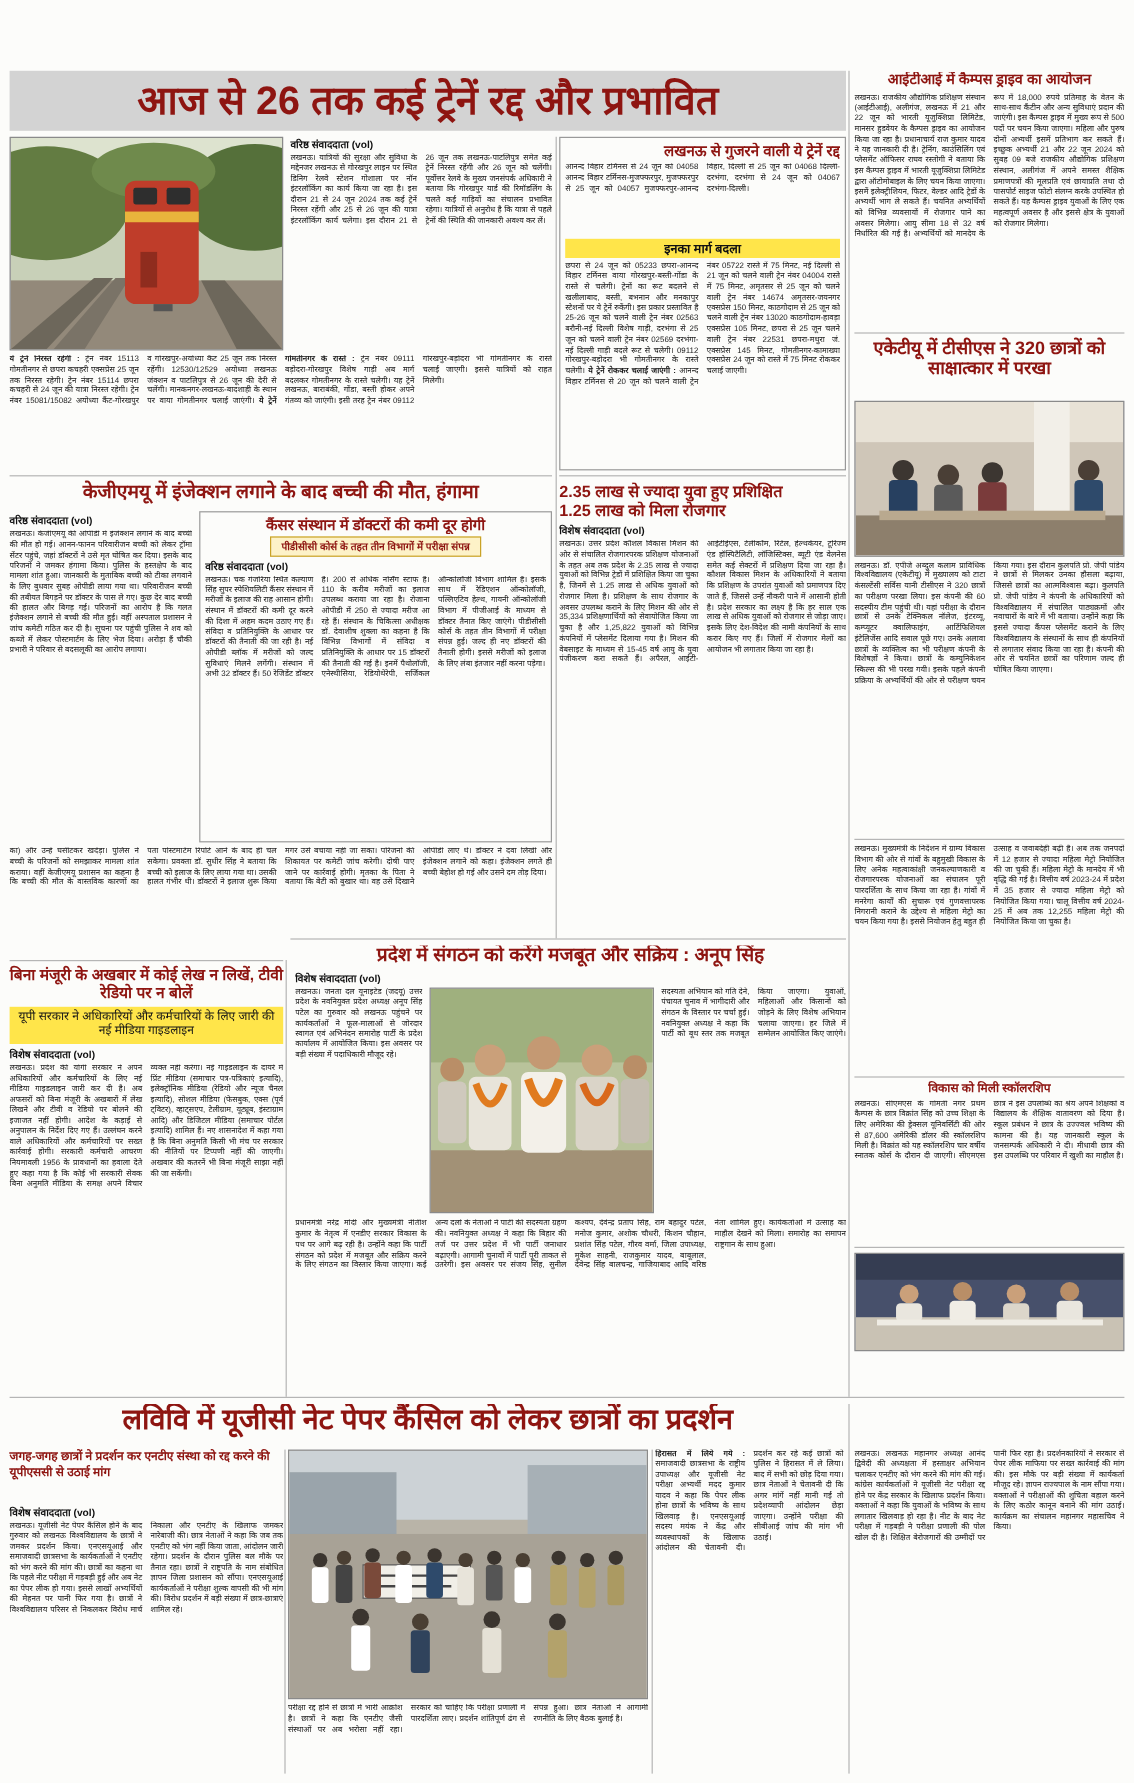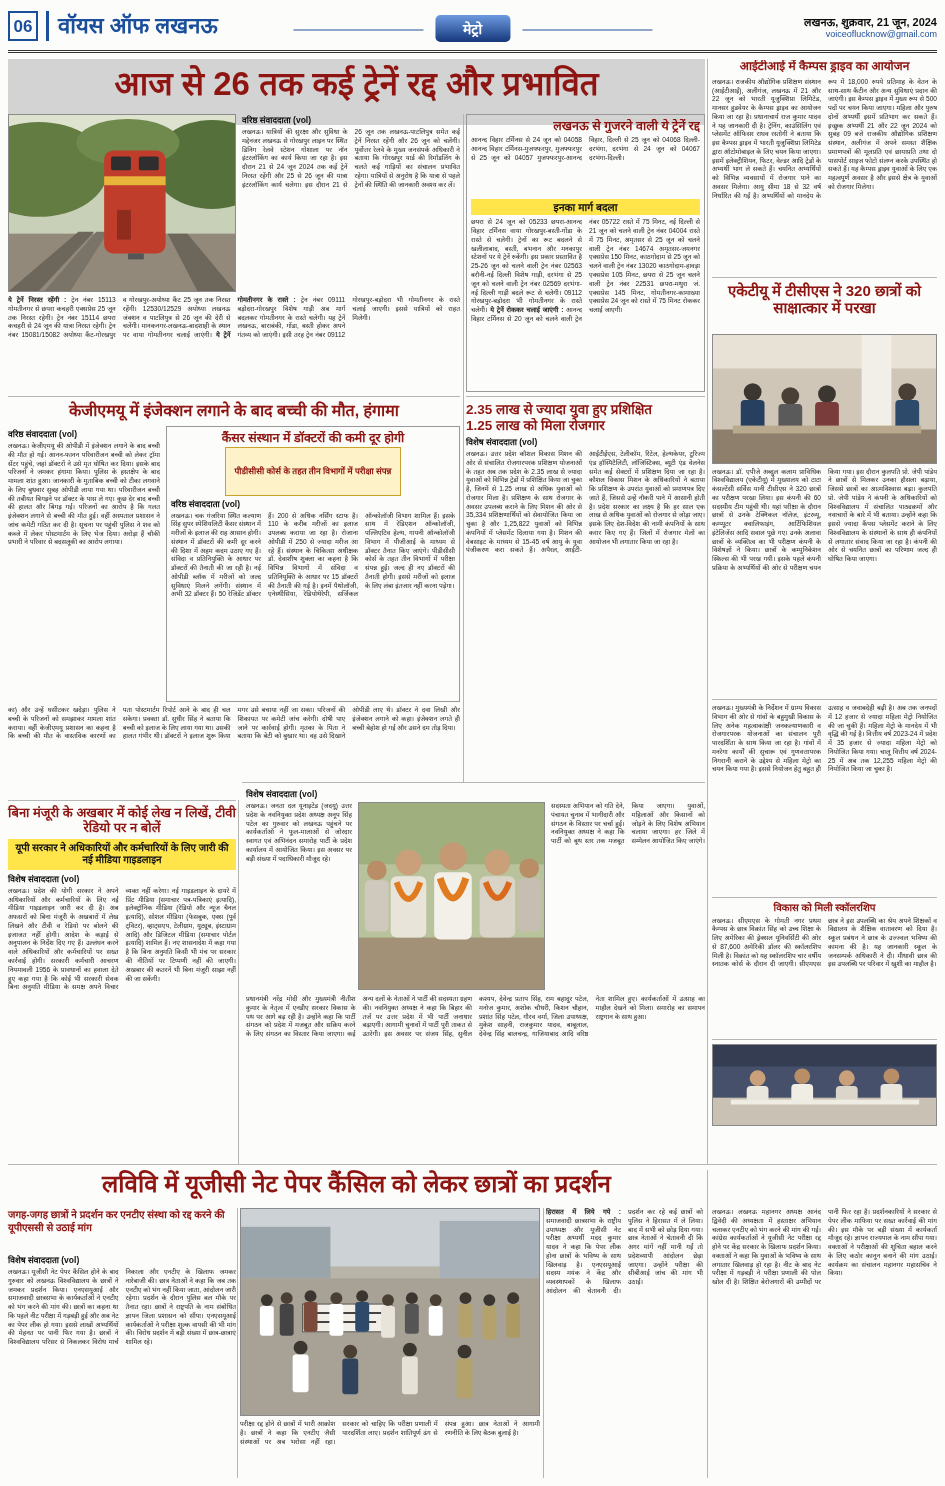--- a/index.html
+++ b/index.html
@@ -24,21 +24,21 @@
 #pagenum{position:absolute;left:0;top:5px;width:30px;height:30px;border:2px solid var(--blue);color:var(--blue);font-weight:700;font-size:17px;text-align:center;line-height:27px}
 #papername{position:absolute;left:38px;top:5px;height:30px;line-height:30px;padding-left:9px;border-left:3px solid var(--blue);color:var(--blue);font-size:22px;font-weight:700;white-space:nowrap}
 #sectionbadge{position:absolute;left:50%;top:9px;transform:translateX(-50%);background:linear-gradient(180deg,#6d9be0,#16377c);color:#fff;font-size:14px;font-weight:700;padding:4px 28px;border-radius:5px}
 #sectionbadge::before,#sectionbadge::after{content:"";position:absolute;top:50%;width:130px;height:2px;background:#8fa6c9}
 #sectionbadge::before{right:100%;margin-right:12px}
 #sectionbadge::after{left:100%;margin-left:12px}
 #datewrap{position:absolute;right:0;top:8px;text-align:right}
 #dateline{font-size:11px;font-weight:700;color:#0d0d0d}
 #email{font-size:9px;color:var(--blue)}
 
-#lead-head{left:8px;top:59px;width:697px;height:66px;background:#d3d3d3;font-size:33px;line-height:50px;text-align:center;white-space:nowrap;overflow:hidden}
+#lead-head{left:8px;top:59px;width:697px;height:50px;background:#d3d3d3;font-size:33px;line-height:50px;text-align:center;white-space:nowrap;overflow:hidden}
 
 #vr-main{left:707px;top:59px;height:1105px}
 #vr-a{left:463px;top:114px;height:668px}
 #vr-b{left:238px;top:800px;height:364px}
 #vr-c{left:237px;top:1208px;height:270px}
 #vr-d{left:543px;top:1208px;height:270px}
 #vr-e{left:707px;top:1170px;height:308px}
 #hr-bottom{left:8px;top:1164px;width:929px}
 
 #train-photo{left:8px;top:114px;width:228px;height:178px}
@@ -71,65 +71,56 @@
 
 #rajnath{left:712px;top:1044px;width:225px;height:118px}
 #rajnath .r-head{font-size:15px;text-align:center;margin-bottom:2px}
 #rajnath .photo{width:225px;height:82px}
 
 #kgmu-head{left:8px;top:396px;width:452px;height:28px;font-size:16px;text-align:center;border-top:1px solid var(--rule);padding-top:5px;white-space:nowrap;overflow:hidden}
 #kgmu-left{left:8px;top:428px;width:152px;height:274px}
 #kgmu-left .body-text{height:256px}
 #cancerbox{left:166px;top:426px;width:294px;height:276px;border:1px solid #999;padding:4px}
 #cancerbox .cz-head{font-size:12.5px;text-align:center;margin-bottom:2px;white-space:nowrap;overflow:hidden}
-#cancerbox .cz-kicker{width:176px;margin:2px auto;border:1px solid #c9a227;background:#fdf2c8;color:var(--maroon);font-weight:700;font-size:8.5px;text-align:center;padding:18px 2px;line-height:1.2}
+#cancerbox .cz-kicker{width:176px;margin:2px auto;border:1px solid #c9a227;background:#fdf2c8;color:var(--maroon);font-weight:700;font-size:8.5px;text-align:center;padding:2px 2px;line-height:1.2}
 #cancerbox .body-text{height:200px;margin-top:2px}
 #kgmu-bottom{left:8px;top:706px;width:452px;height:74px}
 
 #skill{left:466px;top:396px;width:239px;height:386px;border-top:1px solid var(--rule);padding-top:5px}
 #skill .sk-h{font-size:13.5px;white-space:nowrap;overflow:hidden}
 #skill .byline{margin-top:3px}
 #skill .body-text{height:322px}
 
 #jdu{left:242px;top:782px;width:463px;height:382px;border-top:1px solid var(--rule);padding:5px 0 0 4px}
 #jdu .j-head{font-size:16px;text-align:center;white-space:nowrap;overflow:hidden;margin-bottom:3px}
 #jdu .j-mid{display:flex;gap:6px;height:188px}
 #jdu .j-left{width:106px}
 #jdu .j-photo{width:187px;height:188px;flex:none}
 #jdu .j-right{flex:1}
 #jdu .j-bottom{height:142px;margin-top:5px}
 
 #media{left:8px;top:800px;width:228px;height:364px;border-top:1px solid var(--rule);padding-top:5px}
 #media .md-head{font-size:13px;text-align:center;margin-bottom:3px}
-#media .md-kicker{background:var(--yellow);font-weight:700;font-size:10px;text-align:center;padding:3px 2px;line-height:1.25;color:#151515;margin-bottom:3px}
+#media .md-kicker{background:var(--yellow);font-weight:400;font-size:10px;text-align:center;padding:3px 2px;line-height:1.25;color:#151515;margin-bottom:3px}
 #media .body-text{height:256px}
 
 #protest-head{left:8px;top:1170px;width:697px;height:32px;font-size:24px;text-align:center;white-space:nowrap;overflow:hidden}
 #protest-kicker{left:8px;top:1208px;width:228px;font-size:10px;font-weight:700;color:var(--maroon);line-height:1.3}
 #protest-byline{left:8px;top:1254px;width:228px}
 #protest-left{left:8px;top:1268px;width:228px;height:210px}
 #protest-photo{left:240px;top:1208px;width:300px;height:208px}
 #protest-below{left:240px;top:1420px;width:300px;height:58px}
 #protest-detained{left:546px;top:1208px;width:157px;height:270px}
 #protest-right{left:712px;top:1208px;width:225px;height:270px}
 </style>
 </head>
 <body>
 
 <div id="page">
 
-  <div id="masthead" class="abs">
-    <div id="pagenum">06</div>
-    <div id="papername">वॉयस ऑफ लखनऊ</div>
-    <div id="sectionbadge">मेट्रो</div>
-    <div id="datewrap">
-      <div id="dateline">लखनऊ, शुक्रवार, 21 जून, 2024</div>
-      <div id="email">voiceoflucknow@gmail.com</div>
-    </div>
-  </div>
 
   <div id="lead-head" class="abs headline">आज से 26 तक कई ट्रेनें रद्द और प्रभावित</div>
 
   <div id="vr-main" class="vr"></div>
   <div id="vr-a" class="vr"></div>
   <div id="vr-b" class="vr"></div>
   <div id="vr-c" class="vr"></div>
   <div id="vr-d" class="vr"></div>
   <div id="vr-e" class="vr"></div>
   <div id="hr-bottom" class="hrule"></div>
@@ -244,20 +235,21 @@
   <p id="kgmu-bottom" class="abs body-text c4">का) और उन्हें घसीटकर खदेड़ा। पुलिस ने बच्ची के परिजनों को समझाकर मामला शांत कराया। वहीं केजीएमयू प्रशासन का कहना है कि बच्ची की मौत के वास्तविक कारणों का पता पोस्टमार्टम रिपोर्ट आने के बाद ही चल सकेगा। प्रवक्ता डॉ. सुधीर सिंह ने बताया कि बच्ची को इलाज के लिए लाया गया था। उसकी हालत गंभीर थी। डॉक्टरों ने इलाज शुरू किया मगर उसे बचाया नहीं जा सका। परिजनों की शिकायत पर कमेटी जांच करेगी। दोषी पाए जाने पर कार्रवाई होगी। मृतका के पिता ने बताया कि बेटी को बुखार था। वह उसे दिखाने ओपीडी लाए थे। डॉक्टर ने दवा लिखी और इंजेक्शन लगाने को कहा। इंजेक्शन लगते ही बच्ची बेहोश हो गई और उसने दम तोड़ दिया।</p>
 
   <div id="skill" class="abs">
     <div class="sk-h headline">2.35 लाख से ज्यादा युवा हुए प्रशिक्षित</div>
     <div class="sk-h headline">1.25 लाख को मिला रोजगार</div>
     <div class="byline">विशेष संवाददाता (vol)</div>
     <p class="body-text c2">लखनऊ। उत्तर प्रदेश कौशल विकास मिशन की ओर से संचालित रोजगारपरक प्रशिक्षण योजनाओं के तहत अब तक प्रदेश के 2.35 लाख से ज्यादा युवाओं को विभिन्न ट्रेडों में प्रशिक्षित किया जा चुका है, जिनमें से 1.25 लाख से अधिक युवाओं को रोजगार मिला है। प्रशिक्षण के साथ रोजगार के अवसर उपलब्ध कराने के लिए मिशन की ओर से 35,334 प्रशिक्षणार्थियों को सेवायोजित किया जा चुका है और 1,25,822 युवाओं को विभिन्न कंपनियों में प्लेसमेंट दिलाया गया है। मिशन की वेबसाइट के माध्यम से 15-45 वर्ष आयु के युवा पंजीकरण करा सकते हैं। अपैरल, आईटी-आईटीईएस, टेलीकॉम, रिटेल, हेल्थकेयर, टूरिज्म एंड हॉस्पिटैलिटी, लॉजिस्टिक्स, ब्यूटी एंड वेलनेस समेत कई सेक्टरों में प्रशिक्षण दिया जा रहा है। कौशल विकास मिशन के अधिकारियों ने बताया कि प्रशिक्षण के उपरांत युवाओं को प्रमाणपत्र दिए जाते हैं, जिससे उन्हें नौकरी पाने में आसानी होती है। प्रदेश सरकार का लक्ष्य है कि हर साल एक लाख से अधिक युवाओं को रोजगार से जोड़ा जाए। इसके लिए देश-विदेश की नामी कंपनियों के साथ करार किए गए हैं। जिलों में रोजगार मेलों का आयोजन भी लगातार किया जा रहा है।</p>
   </div>
 
   <div id="jdu" class="abs">
+    <div class="j-head headline">प्रदेश में संगठन को करेंगे मजबूत और सक्रिय : अनूप सिंह</div>
     <div class="byline">विशेष संवाददाता (vol)</div>
     <div class="j-mid">
       <p class="body-text j-left">लखनऊ। जनता दल यूनाइटेड (जदयू) उत्तर प्रदेश के नवनियुक्त प्रदेश अध्यक्ष अनूप सिंह पटेल का गुरुवार को लखनऊ पहुंचने पर कार्यकर्ताओं ने फूल-मालाओं से जोरदार स्वागत एवं अभिनंदन समारोह पार्टी के प्रदेश कार्यालय में आयोजित किया। इस अवसर पर बड़ी संख्या में पदाधिकारी मौजूद रहे।</p>
       <div class="photo j-photo">
         <svg viewBox="0 0 187 188" preserveAspectRatio="none">
           <rect width="187" height="188" fill="#b9c39b"></rect>
           <rect width="187" height="62" fill="#9fb07e"></rect>
           <rect y="136" width="187" height="52" fill="#a29176"></rect>
           <circle cx="50" cy="60" r="13" fill="#caa07a"></circle>
             <rect x="32" y="74" width="36" height="62" rx="6" fill="#e8e4da"></rect>

